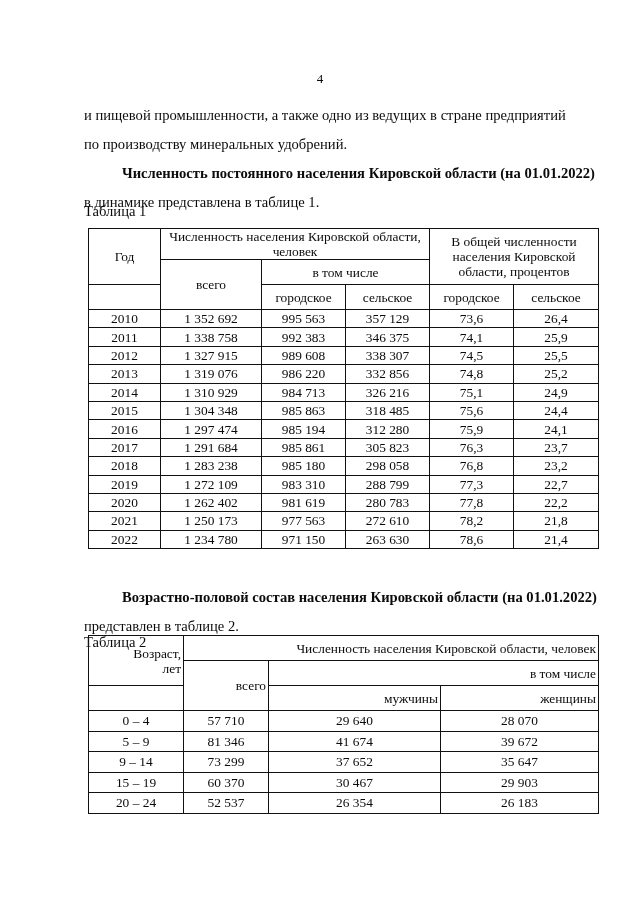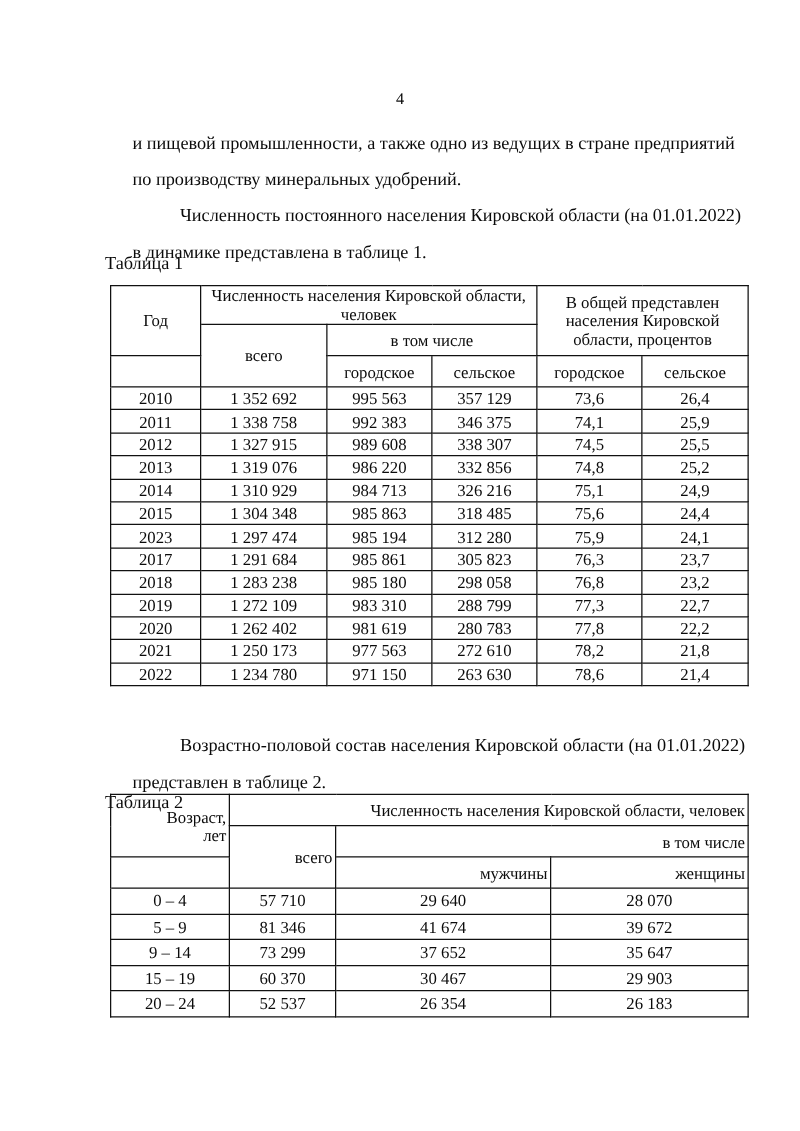--- a/index.html
+++ b/index.html
@@ -31,27 +31,26 @@
 
   
   .body-text {
     position: absolute;
     left: 84px;
     width: 524px;
     font-size: 14.6px;
     line-height: 29px;
     text-align: justify;
     text-justify: inter-word;
-    margin-left: 22px;
   }
   .body-text.p1 { top: 101px; }
   .body-text.p2 { top: 159px; }
   .body-text.p3 { top: 583px; }
   .body-text p { margin: 0; }
-  .body-text p.indent { text-indent: 38px; }
+  .body-text p.indent { text-indent: 38px; font-weight: bold; }
   .body-text p.last { text-align: left; }
 
   
   .table-caption {
     position: absolute;
     width: 524px;
     left: 84px;
     font-size: 14.6px;
     line-height: 16px;
   }
@@ -122,21 +121,21 @@
       <col style="width:101px">
       <col style="width:84px">
       <col style="width:84px">
       <col style="width:84px">
       <col style="width:85px">
     </colgroup>
     <tbody>
       <tr>
         <td class="hdr" rowspan="2">Год</td>
         <td class="hdr" colspan="3">Численность населения Кировской области, человек</td>
-        <td class="hdr" colspan="2" rowspan="2">В общей представлен населения Кировской области, процентов</td>
+        <td class="hdr" colspan="2" rowspan="2">В общей численности населения Кировской области, процентов</td>
       </tr>
       <tr>
         <td class="hdr" rowspan="2">всего</td>
         <td class="hdr" colspan="2">в том числе</td>
       </tr>
       <tr>
         <td class="blank"></td>
         <td class="hdr">городское</td>
         <td class="hdr">сельское</td>
         <td class="hdr">городское</td>
@@ -185,21 +184,21 @@
       </tr>
       <tr>
         <td class="data">2015</td>
         <td class="data nowrap">1 304 348</td>
         <td class="data nowrap">985 863</td>
         <td class="data nowrap">318 485</td>
         <td class="data">75,6</td>
         <td class="data">24,4</td>
       </tr>
       <tr>
-        <td class="data">2023</td>
+        <td class="data">2016</td>
         <td class="data nowrap">1 297 474</td>
         <td class="data nowrap">985 194</td>
         <td class="data nowrap">312 280</td>
         <td class="data">75,9</td>
         <td class="data">24,1</td>
       </tr>
       <tr>
         <td class="data">2017</td>
         <td class="data nowrap">1 291 684</td>
         <td class="data nowrap">985 861</td>

